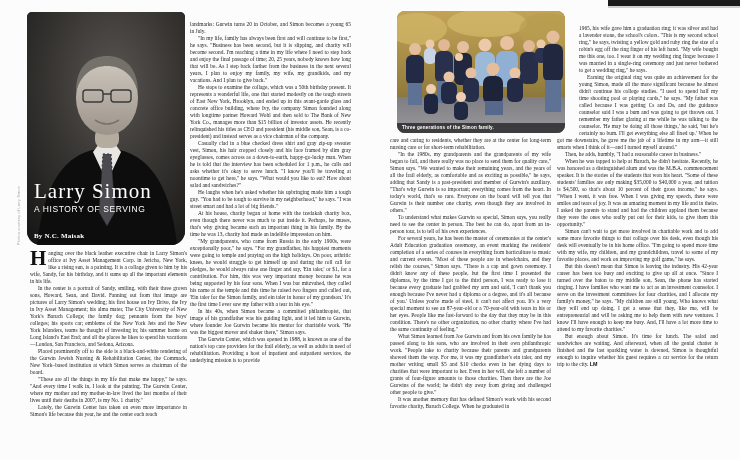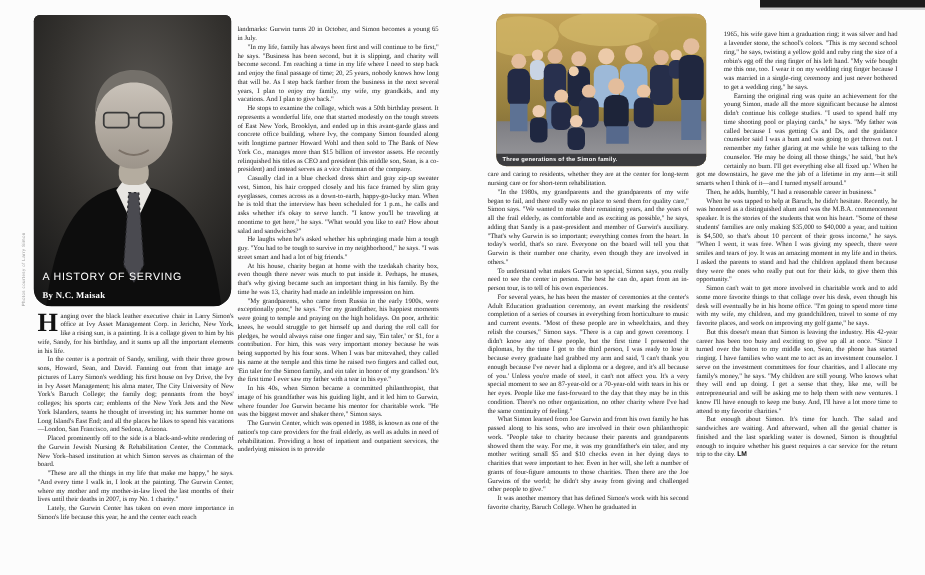--- a/index.html
+++ b/index.html
@@ -28,21 +28,21 @@
   }
   .title-overlay .main-title{
     font-family:"Liberation Serif","DejaVu Serif",serif;
     font-size:21px;letter-spacing:1px;font-weight:400;
   }
   .title-overlay .sub-title{
     font-family:"Liberation Sans","DejaVu Sans",sans-serif;
     font-size:8.5px;font-weight:normal;letter-spacing:.6px;margin-top:3px;
   }
   .title-overlay .byline{
-    font-size:7px;font-weight:bold;margin-top:8px;letter-spacing:.2px;font-family:Liberation Serif, serif;
+    font-size:7px;font-weight:bold;margin-top:20px;letter-spacing:.2px;font-family:Liberation Serif, serif;
   }
   .photo-credit{
     position:absolute;left:17px;top:130px;height:115px;width:8px;
     writing-mode:vertical-rl;transform:rotate(180deg);
     font-family:"Liberation Sans","DejaVu Sans",sans-serif;
     font-size:3.6px;color:#9a9a9a;letter-spacing:.3px;
     text-align:left;white-space:nowrap;
   }
 
   
@@ -119,20 +119,21 @@
 
       <path d="M49,80 C49,52 65,44 80,44 C96,44 111,54 111,80 C106,62 94,54 80,54 C66,54 54,62 49,80 Z" fill="#74706a"></path>
 
       <rect x="56" y="78" width="20" height="12" rx="3" fill="none" stroke="#3a3a3a" stroke-width="1.4"></rect>
       <rect x="84" y="78" width="20" height="12" rx="3" fill="none" stroke="#3a3a3a" stroke-width="1.4"></rect>
       <line x1="76" y1="82" x2="84" y2="82" stroke="#3a3a3a" stroke-width="1.4"></line>
 
       <path d="M68,108 Q80,116 92,108" fill="none" stroke="#7c7268" stroke-width="1.6"></path>
     </svg>
     <div class="title-overlay">
+      <div class="main-title">Larry Simon</div>
       <div class="sub-title">A HISTORY OF SERVING</div>
       <div class="byline">By N.C. Maisak</div>
     </div>
   </div>
 
   <div class="family-photo">
     <svg viewBox="0 0 168 122" preserveAspectRatio="none">
       <defs>
         <linearGradient id="trees" x1="0" y1="0" x2="0" y2="1">
           <stop offset="0%" stop-color="#c4a357"></stop>

